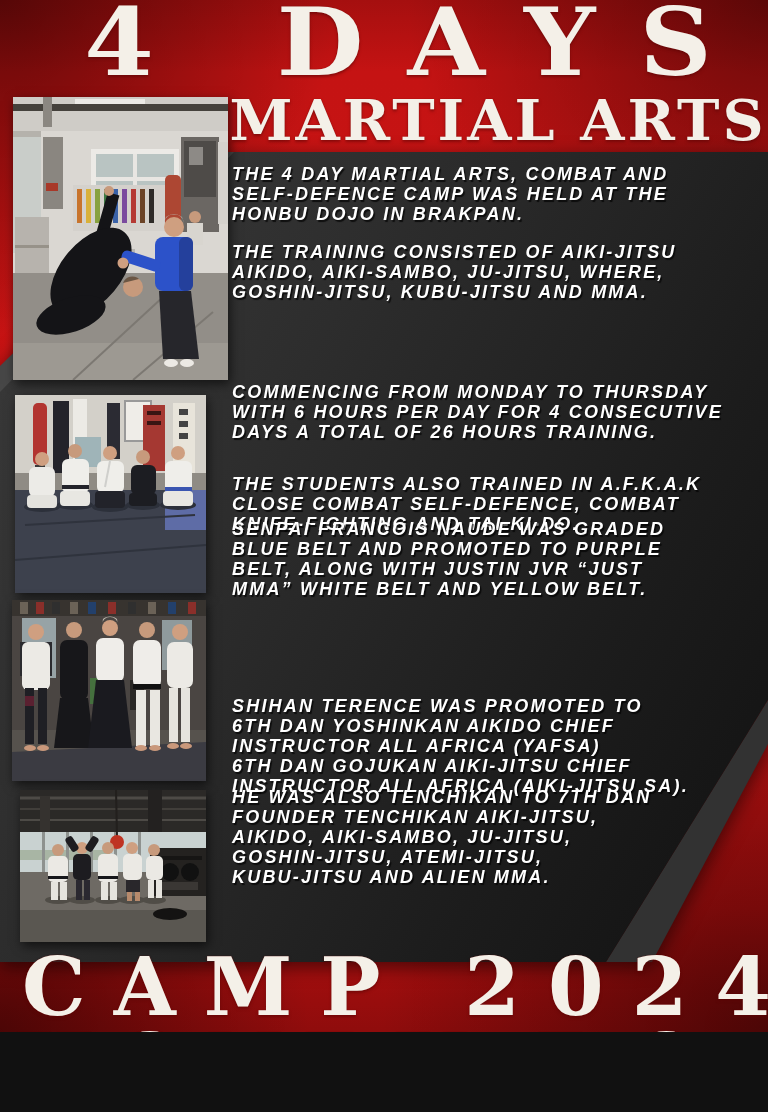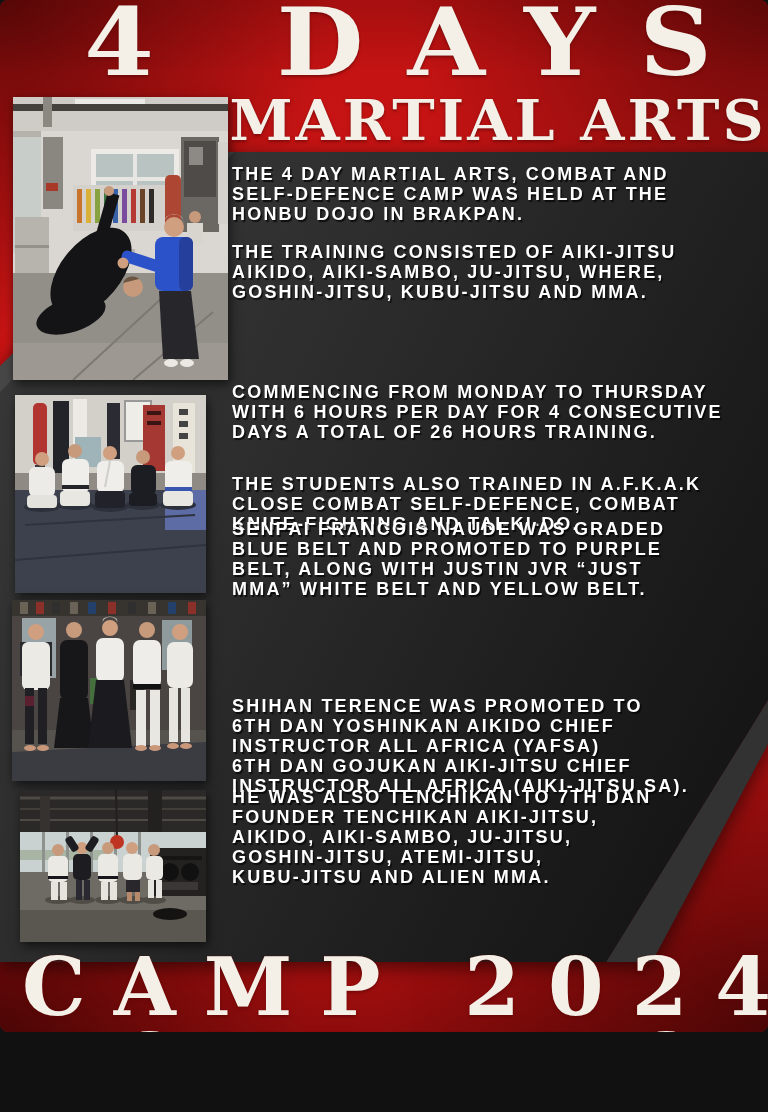--- a/index.html
+++ b/index.html
@@ -1,18 +1,18 @@
 <!DOCTYPE html>
 <html><head>
 <meta charset="utf-8">
 <style>
   html,body{margin:0;padding:0;background:#111;}
   .poster{position:relative;width:768px;height:1032px;overflow:hidden;
           font-family:"Liberation Sans",sans-serif;
-          background:linear-gradient(180deg,#a50f0f 0%,#c51313 7%,#c81414 50%,#b31010 88%,#8f0c0c 100%);border-radius:8px;}
+          background:linear-gradient(180deg,#a50f0f 0%,#c51313 7%,#c81414 50%,#b31010 88%,#8f0c0c 100%);}
   .vignette{position:absolute;inset:0;pointer-events:none;z-index:1;
     background:
       radial-gradient(circle at 0% 0%, rgba(20,0,0,.55), transparent 26%),
       radial-gradient(circle at 100% 0%, rgba(20,0,0,.5), transparent 28%),
       radial-gradient(circle at 0% 100%, rgba(20,0,0,.55), transparent 24%),
       radial-gradient(circle at 100% 100%, rgba(20,0,0,.55), transparent 30%);}
   .panel-wrap{position:absolute;inset:0;z-index:2;filter:drop-shadow(0 5px 9px rgba(0,0,0,.55));}
   .stripe-tl{position:absolute;inset:0;background:#474747;
     clip-path:polygon(0px 366px,220px 152px,240px 152px,0px 396px);}
   .stripe-br{position:absolute;inset:0;background:#323232;
@@ -27,21 +27,21 @@
     letter-spacing:44px;padding-left:36px;transform:scaleY(.94);}
   .h-martial{top:86px;left:228px;width:540px;font-size:57px;line-height:68px;
     letter-spacing:3px;transform:scaleY(.98);}
   .h-camp{top:942px;left:0;width:768px;font-size:80px;line-height:90px;
     letter-spacing:28px;padding-left:22px;}
   .h-honbu{top:1018px;left:0;width:768px;font-size:84px;line-height:94px;
     letter-spacing:20px;padding-left:14px;}
   .copy{position:absolute;left:232px;top:0;width:536px;height:1112px;z-index:6;}
   .copy p{position:absolute;margin:0;white-space:pre-line;color:#ffffff;
     font-weight:bold;font-size:18px;line-height:20px;letter-spacing:2.2px;
-    text-shadow:1.5px 1.5px 1px rgba(0,0,0,.7);}
+    text-shadow:1.5px 1.5px 1px rgba(0,0,0,.7);font-style:italic;}
   .photo{position:absolute;z-index:4;box-shadow:2px 4px 10px rgba(0,0,0,.6);display:block;}
   .ph1{left:13px;top:97px;}
   .ph2{left:15px;top:395px;}
   .ph3{left:12px;top:600px;}
   .ph4{left:20px;top:790px;}
 </style>
 </head>
 <body>
 
 <div class="poster">

